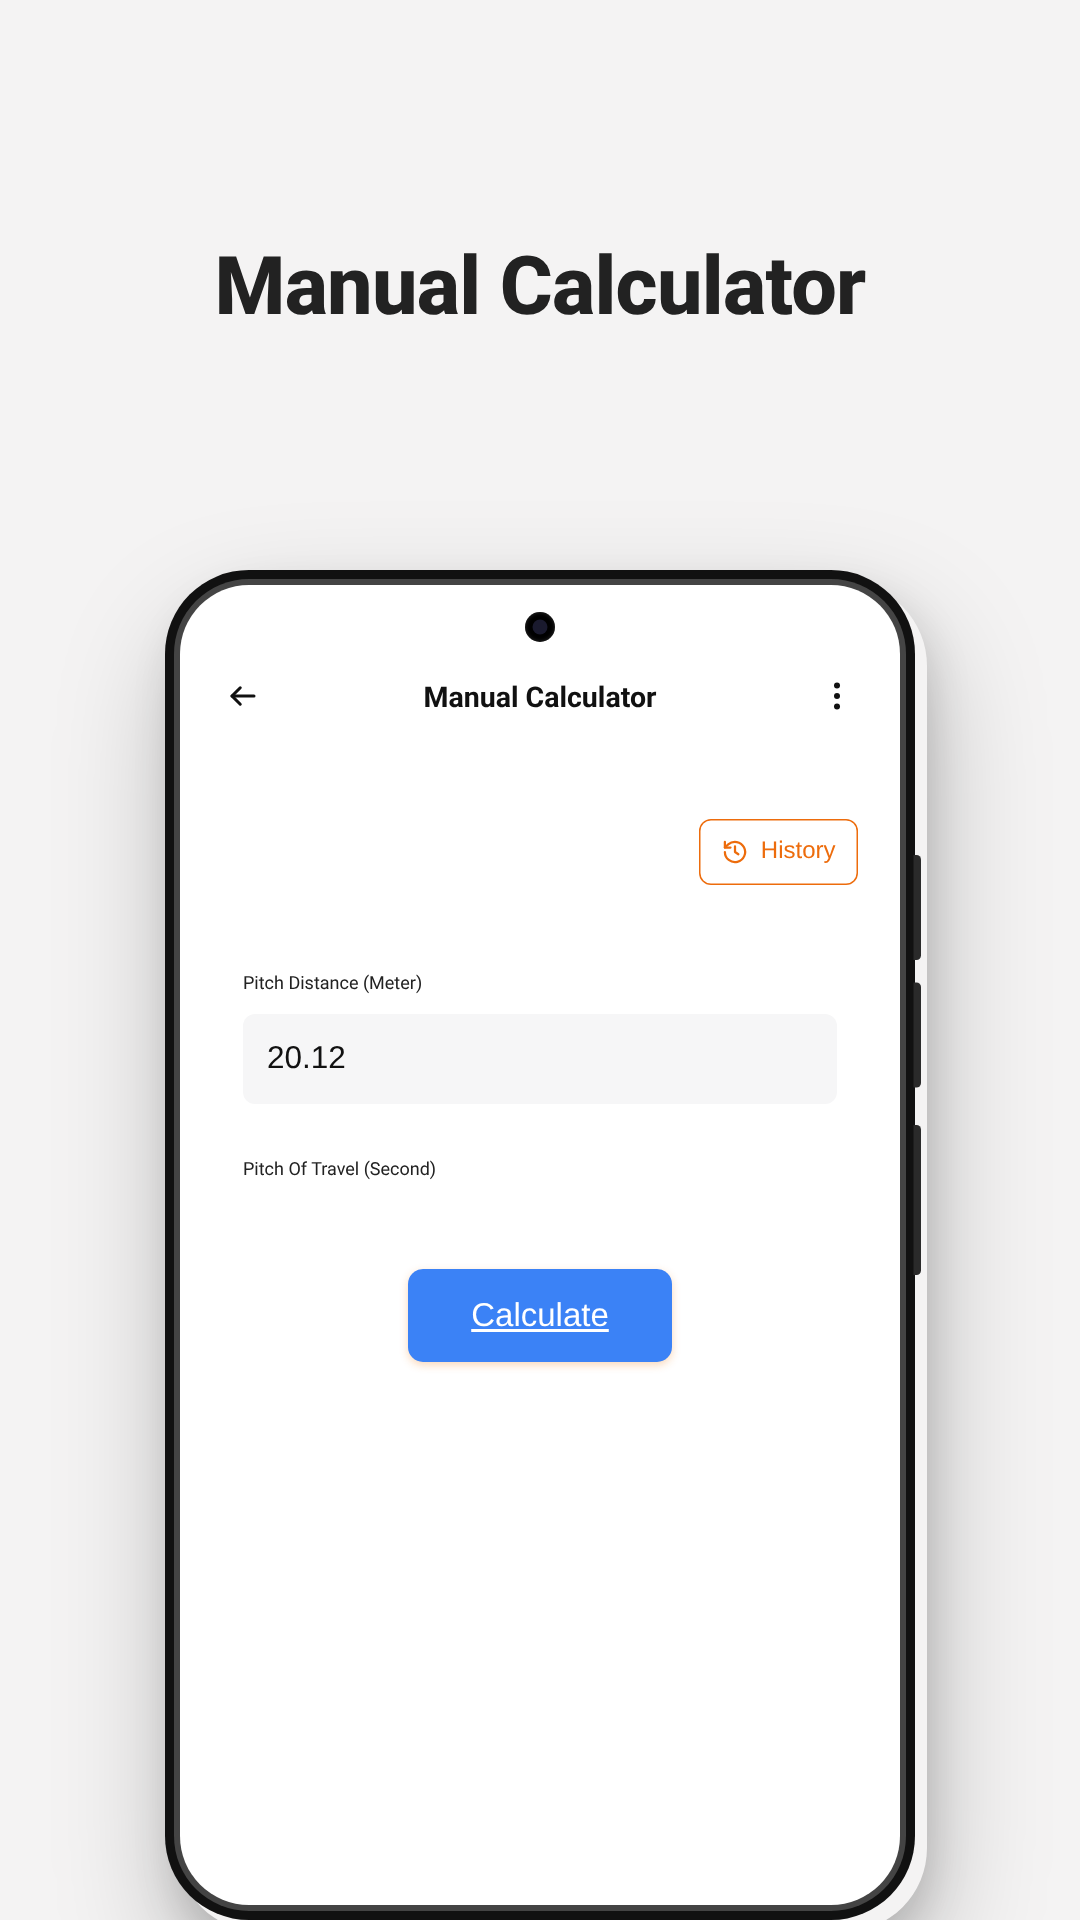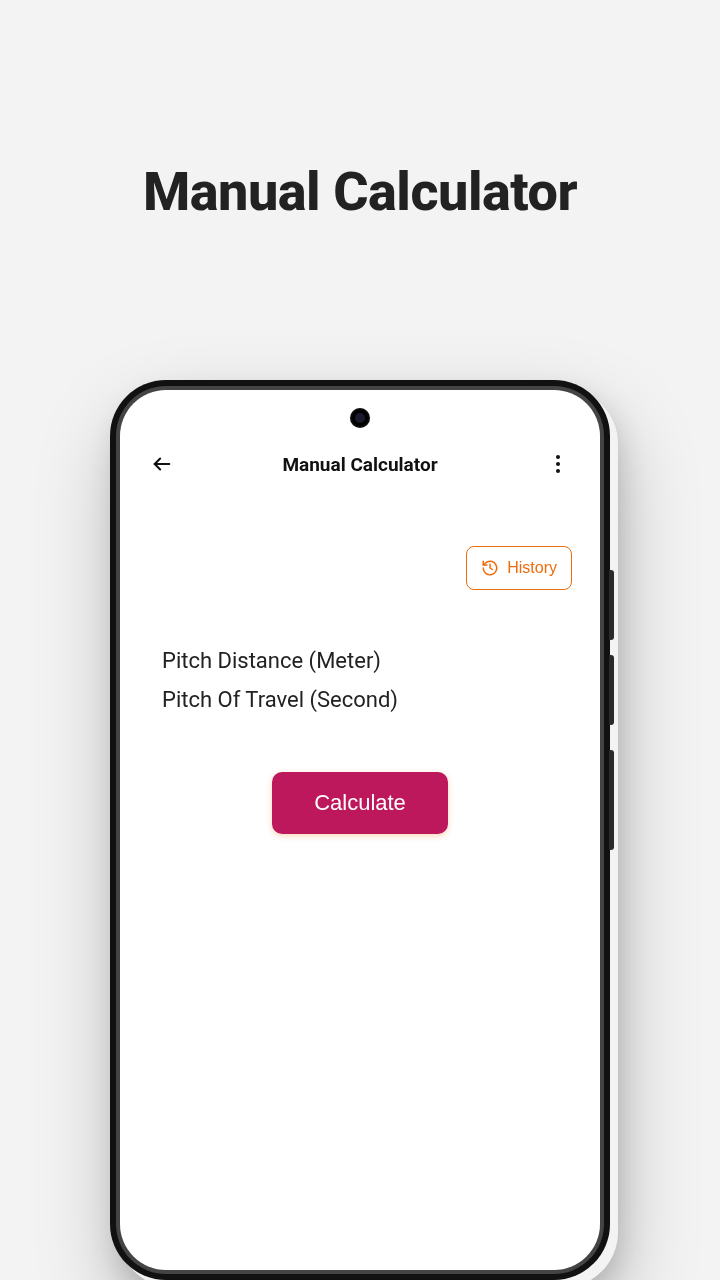--- a/index.html
+++ b/index.html
@@ -156,21 +156,21 @@
       border-radius: 8px;
       font-size: 16px;
       font-weight: 500;
       cursor: pointer;
     }
     .form-area {
       padding: 0 20px;
       margin-top: 58px;
     }
     .field-label {
-      font-size: 22px;
+      font-size: 12px;
       color: #222;
       font-weight: 400;
       margin-bottom: 14px;
     }
     .field-input {
       width: 100%;
       background: #f6f6f7;
       border: none;
       border-radius: 8px;
       padding: 18px 16px;
@@ -179,29 +179,30 @@
       color: #111;
       margin-bottom: 36px;
       outline: none;
     }
     .calc-row {
       display: flex;
       justify-content: center;
       margin-top: 60px;
     }
     .calc-btn {
-      background: #be185d;
+      background: #3b82f6;
       color: #fff;
       border: none;
       border-radius: 10px;
       padding: 18px 42px;
       font-size: 22px;
       font-weight: 500;
       cursor: pointer;
       box-shadow: 0 2px 6px rgba(239,126,26,0.3);
+      text-decoration: underline;
     }
   </style>
 </head>
 <body>
 
 <h1 class="page-title">Manual Calculator</h1>
 
 <div class="phone-wrapper">
   <div class="phone-shadow"></div>
   <div class="side-button b1"></div>
@@ -236,20 +237,21 @@
                 <path d="M3 12a9 9 0 1 0 3-6.7L3 8"></path>
                 <polyline points="3 3 3 8 8 8"></polyline>
                 <polyline points="12 7 12 12 15 14"></polyline>
               </svg>
               <span>History</span>
             </button>
           </div>
 
           <div class="form-area">
             <div class="field-label">Pitch Distance (Meter)</div>
+            <input class="field-input" type="text" value="20.12" style="">
 
             <div class="field-label">Pitch Of Travel (Second)</div>
 
             <div class="calc-row">
               <button class="calc-btn">Calculate</button>
             </div>
           </div>
 
         </div>
       </div>

